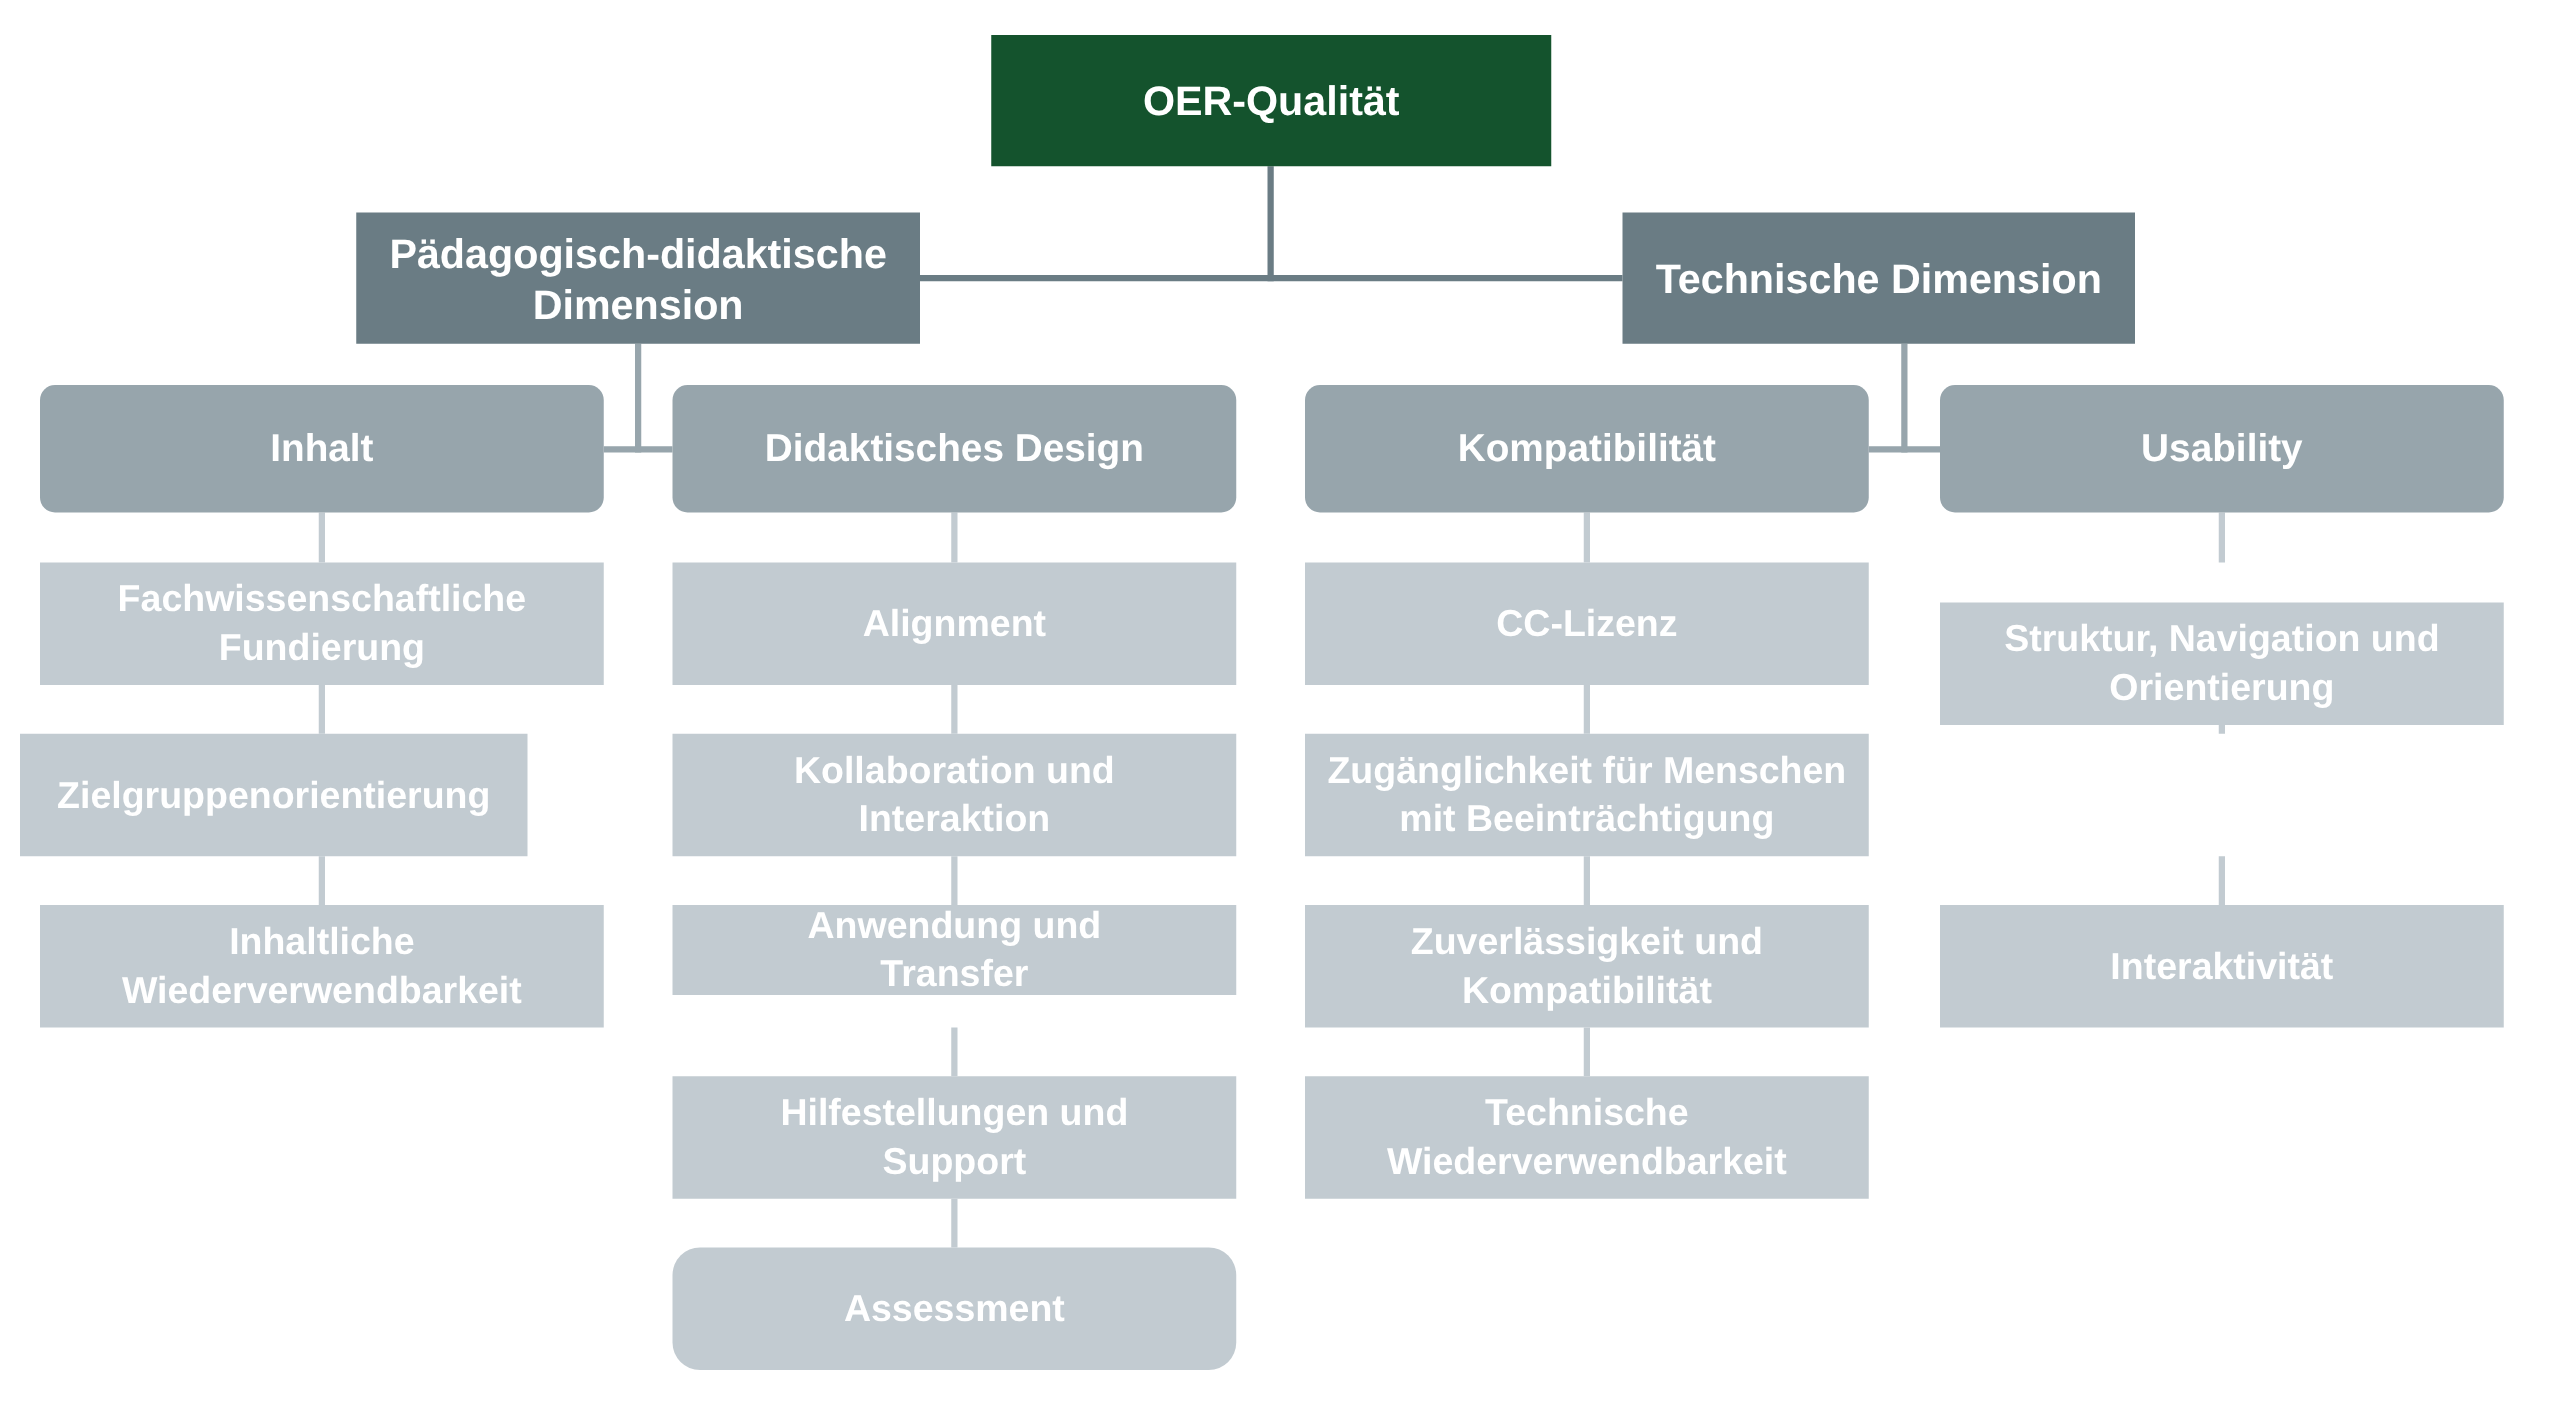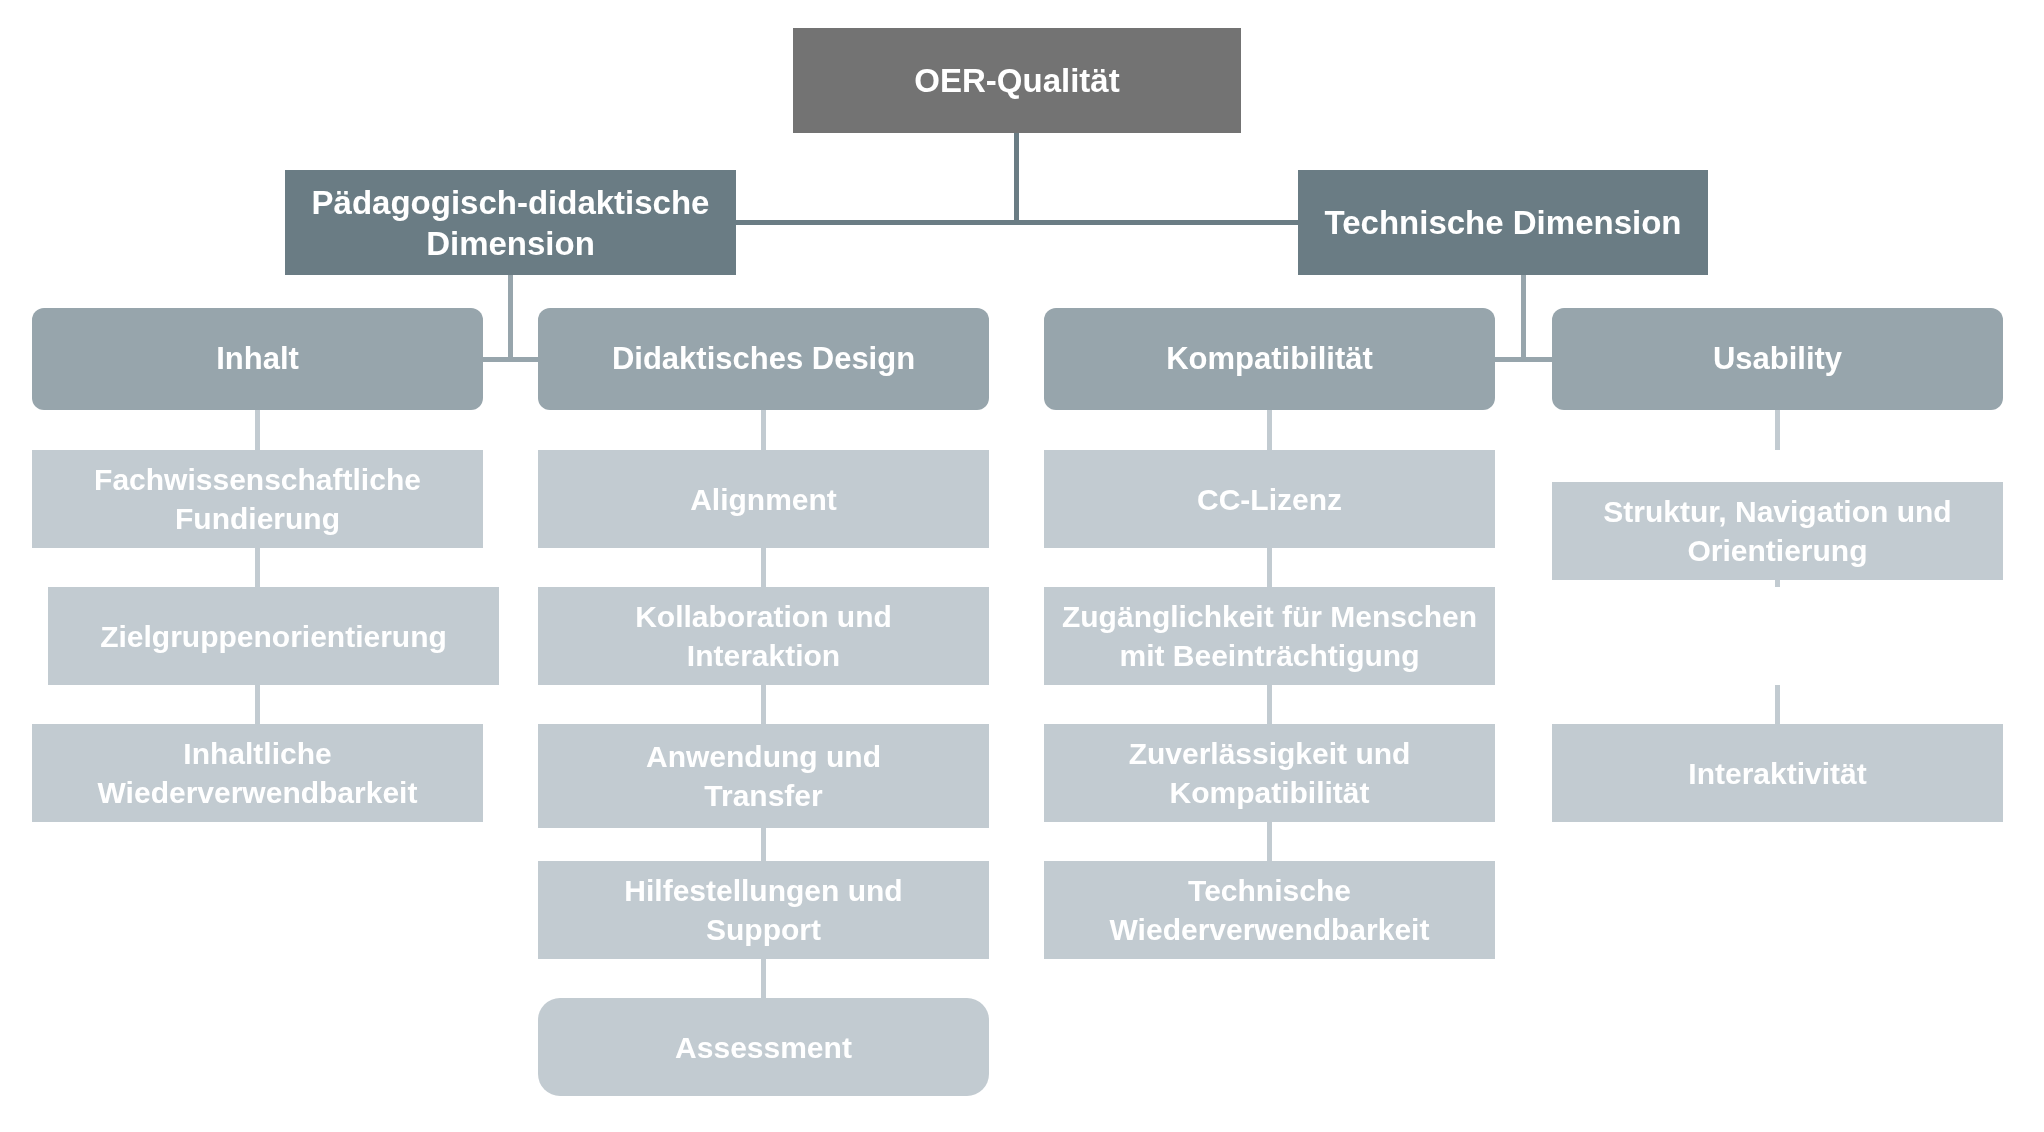--- a/index.html
+++ b/index.html
@@ -21,21 +21,21 @@
     display: flex;
     align-items: center;
     justify-content: center;
     text-align: center;
     color: #FFFFFF;
     font-weight: bold;
     white-space: pre-line;
     box-sizing: border-box;
     padding: 0 6px;
   }
-  .level1 { background: #737373; font-size: 33px; line-height: 41px; }
+  .level1 { background: #14532d; font-size: 33px; line-height: 41px; }
   .level2 { background: #6A7C84; font-size: 33px; line-height: 41px; }
   .level3 { background: #97A5AC; font-size: 31px; line-height: 40px; border-radius: 12px; }
   .level4 { background: #C2CBD1; font-size: 30px; line-height: 39px; }
   .line { position: absolute; }
   .line.l1 { background: #6A7C84; }
   .line.l2 { background: #97A5AC; }
   .line.l3 { background: #C2CBD1; }
 </style>
 </head>
 <body>
@@ -76,28 +76,28 @@
 Dimension</div>
   <div class="box level2" style="left:1298px; top:170px; width:410px; height:105px;">Technische Dimension</div>
 
   <div class="box level3" style="left:32px; top:308px; width:451px; height:102px;">Inhalt</div>
   <div class="box level3" style="left:538px; top:308px; width:451px; height:102px;">Didaktisches Design</div>
   <div class="box level3" style="left:1044px; top:308px; width:451px; height:102px;">Kompatibilität</div>
   <div class="box level3" style="left:1552px; top:308px; width:451px; height:102px;">Usability</div>
 
   <div class="box level4" style="left:32px; top:450px; width:451px; height:98px;">Fachwissenschaftliche
 Fundierung</div>
-  <div class="box level4" style="left:48px; top:587px; width:451px; height:98px;">Zielgruppenorientierung</div>
+  <div class="box level4" style="left:16px; top:587px; width:406px; height:98px;">Zielgruppenorientierung</div>
   <div class="box level4" style="left:32px; top:724px; width:451px; height:98px;">Inhaltliche
 Wiederverwendbarkeit</div>
 
   <div class="box level4" style="left:538px; top:450px; width:451px; height:98px;">Alignment</div>
   <div class="box level4" style="left:538px; top:587px; width:451px; height:98px;">Kollaboration und
 Interaktion</div>
-  <div class="box level4" style="left:538px; top:724px; width:451px; height:104px;">Anwendung und
+  <div class="box level4" style="left:538px; top:724px; width:451px; height:72px;">Anwendung und
 Transfer</div>
   <div class="box level4" style="left:538px; top:861px; width:451px; height:98px;">Hilfestellungen und
 Support</div>
   <div class="box level4" style="left:538px; top:998px; width:451px; height:98px;border-radius:22px;">Assessment</div>
 
   <div class="box level4" style="left:1044px; top:450px; width:451px; height:98px;">CC-Lizenz</div>
   <div class="box level4" style="left:1044px; top:587px; width:451px; height:98px;">Zugänglichkeit für Menschen
 mit Beeinträchtigung</div>
   <div class="box level4" style="left:1044px; top:724px; width:451px; height:98px;">Zuverlässigkeit und
 Kompatibilität</div>

